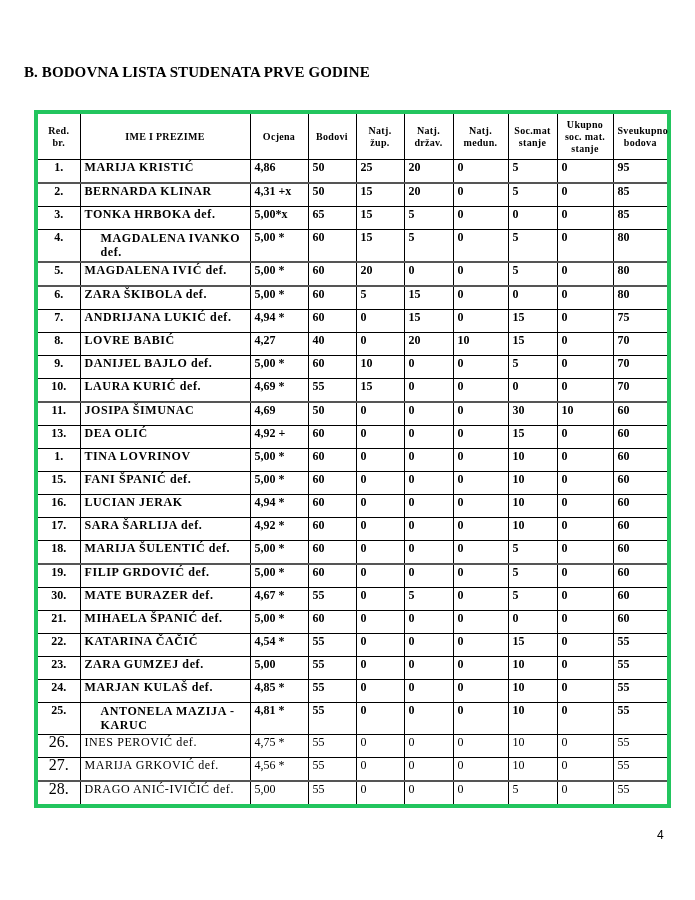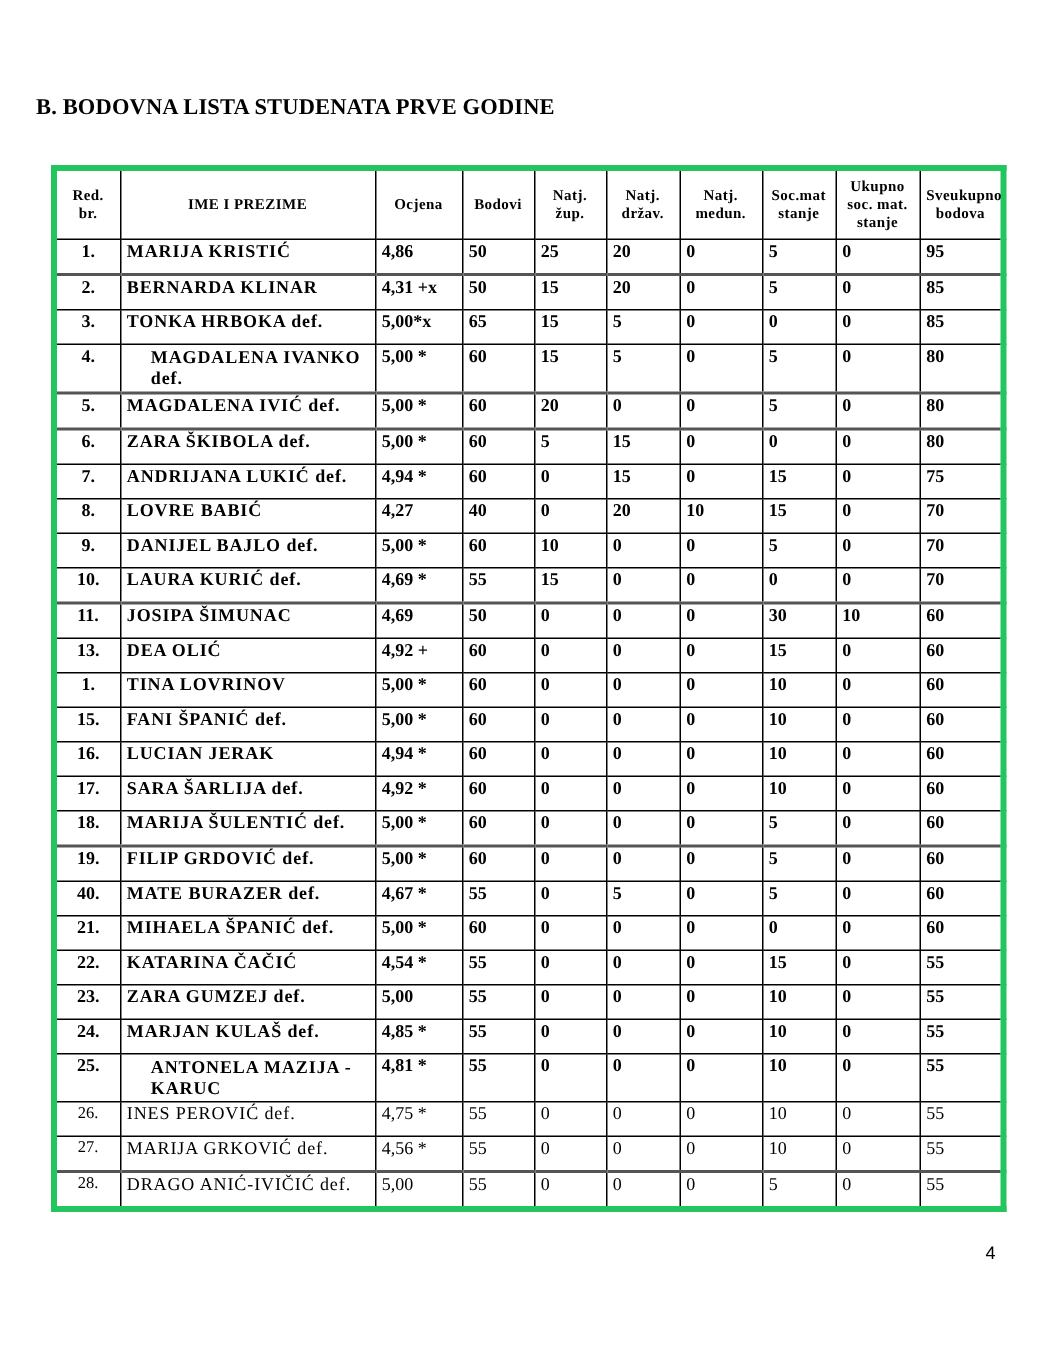--- a/index.html
+++ b/index.html
@@ -10,21 +10,21 @@
   table.list td, table.list th { border: 1px solid #000; padding: 0 4px; vertical-align: top; font-size: 12px; line-height: 14px; }
   table.list th { font-weight: bold; font-size: 10px; line-height: 12px; text-align: center; vertical-align: middle; height: 45px; letter-spacing: 0.3px; }
   th.h-name { font-size: 12px; }
   td { height: 22px; }
   td.rb { text-align: center; vertical-align: middle; font-size: 10px; font-weight: bold; }
   td.nm { vertical-align: bottom; font-weight: bold; font-size: 13px; letter-spacing: 0.6px; padding-bottom: 1px; }
   td.val { font-weight: bold; padding-top: 2px; }
   tr.tall td { height: 30px; }
   tr.tall td.nm { vertical-align: top; padding-top: 1px; padding-left: 20px; }
   tr.plain td { font-weight: normal; }
-  tr.plain td.rb { font-weight: normal; font-size: 11px; }
+  tr.plain td.rb { font-weight: normal; font-size: 16px; }
   tr.plain td.nm { font-weight: normal; margin-top: 36px; }
   tr.thick-top td { border-top: 2px solid #555; }
   td.c-soc, th.c-soc { border-left: 2px solid #666; }
   .pageno { position: absolute; top: 828px; left: 657px; font-family: "Liberation Sans", "DejaVu Sans", sans-serif; font-size: 12px; }
 </style>
 </head>
 <body>
 
 <div class="title"><span class="t-inner">B.  BODOVNA LISTA STUDENATA PRVE GODINE</span></div>
 
@@ -266,21 +266,21 @@
         <td class="val">5,00 *</td>
         <td class="val">60</td>
         <td class="val">0</td>
         <td class="val">0</td>
         <td class="val">0</td>
         <td class="val c-soc">5</td>
         <td class="val">0</td>
         <td class="val">60</td>
       </tr>
       <tr>
-        <td class="rb">40.</td>
+        <td class="rb">30.</td>
         <td class="nm">MATE BURAZER def.</td>
         <td class="val">4,67 *</td>
         <td class="val">55</td>
         <td class="val">0</td>
         <td class="val">5</td>
         <td class="val">0</td>
         <td class="val c-soc">5</td>
         <td class="val">0</td>
         <td class="val">60</td>
       </tr>

